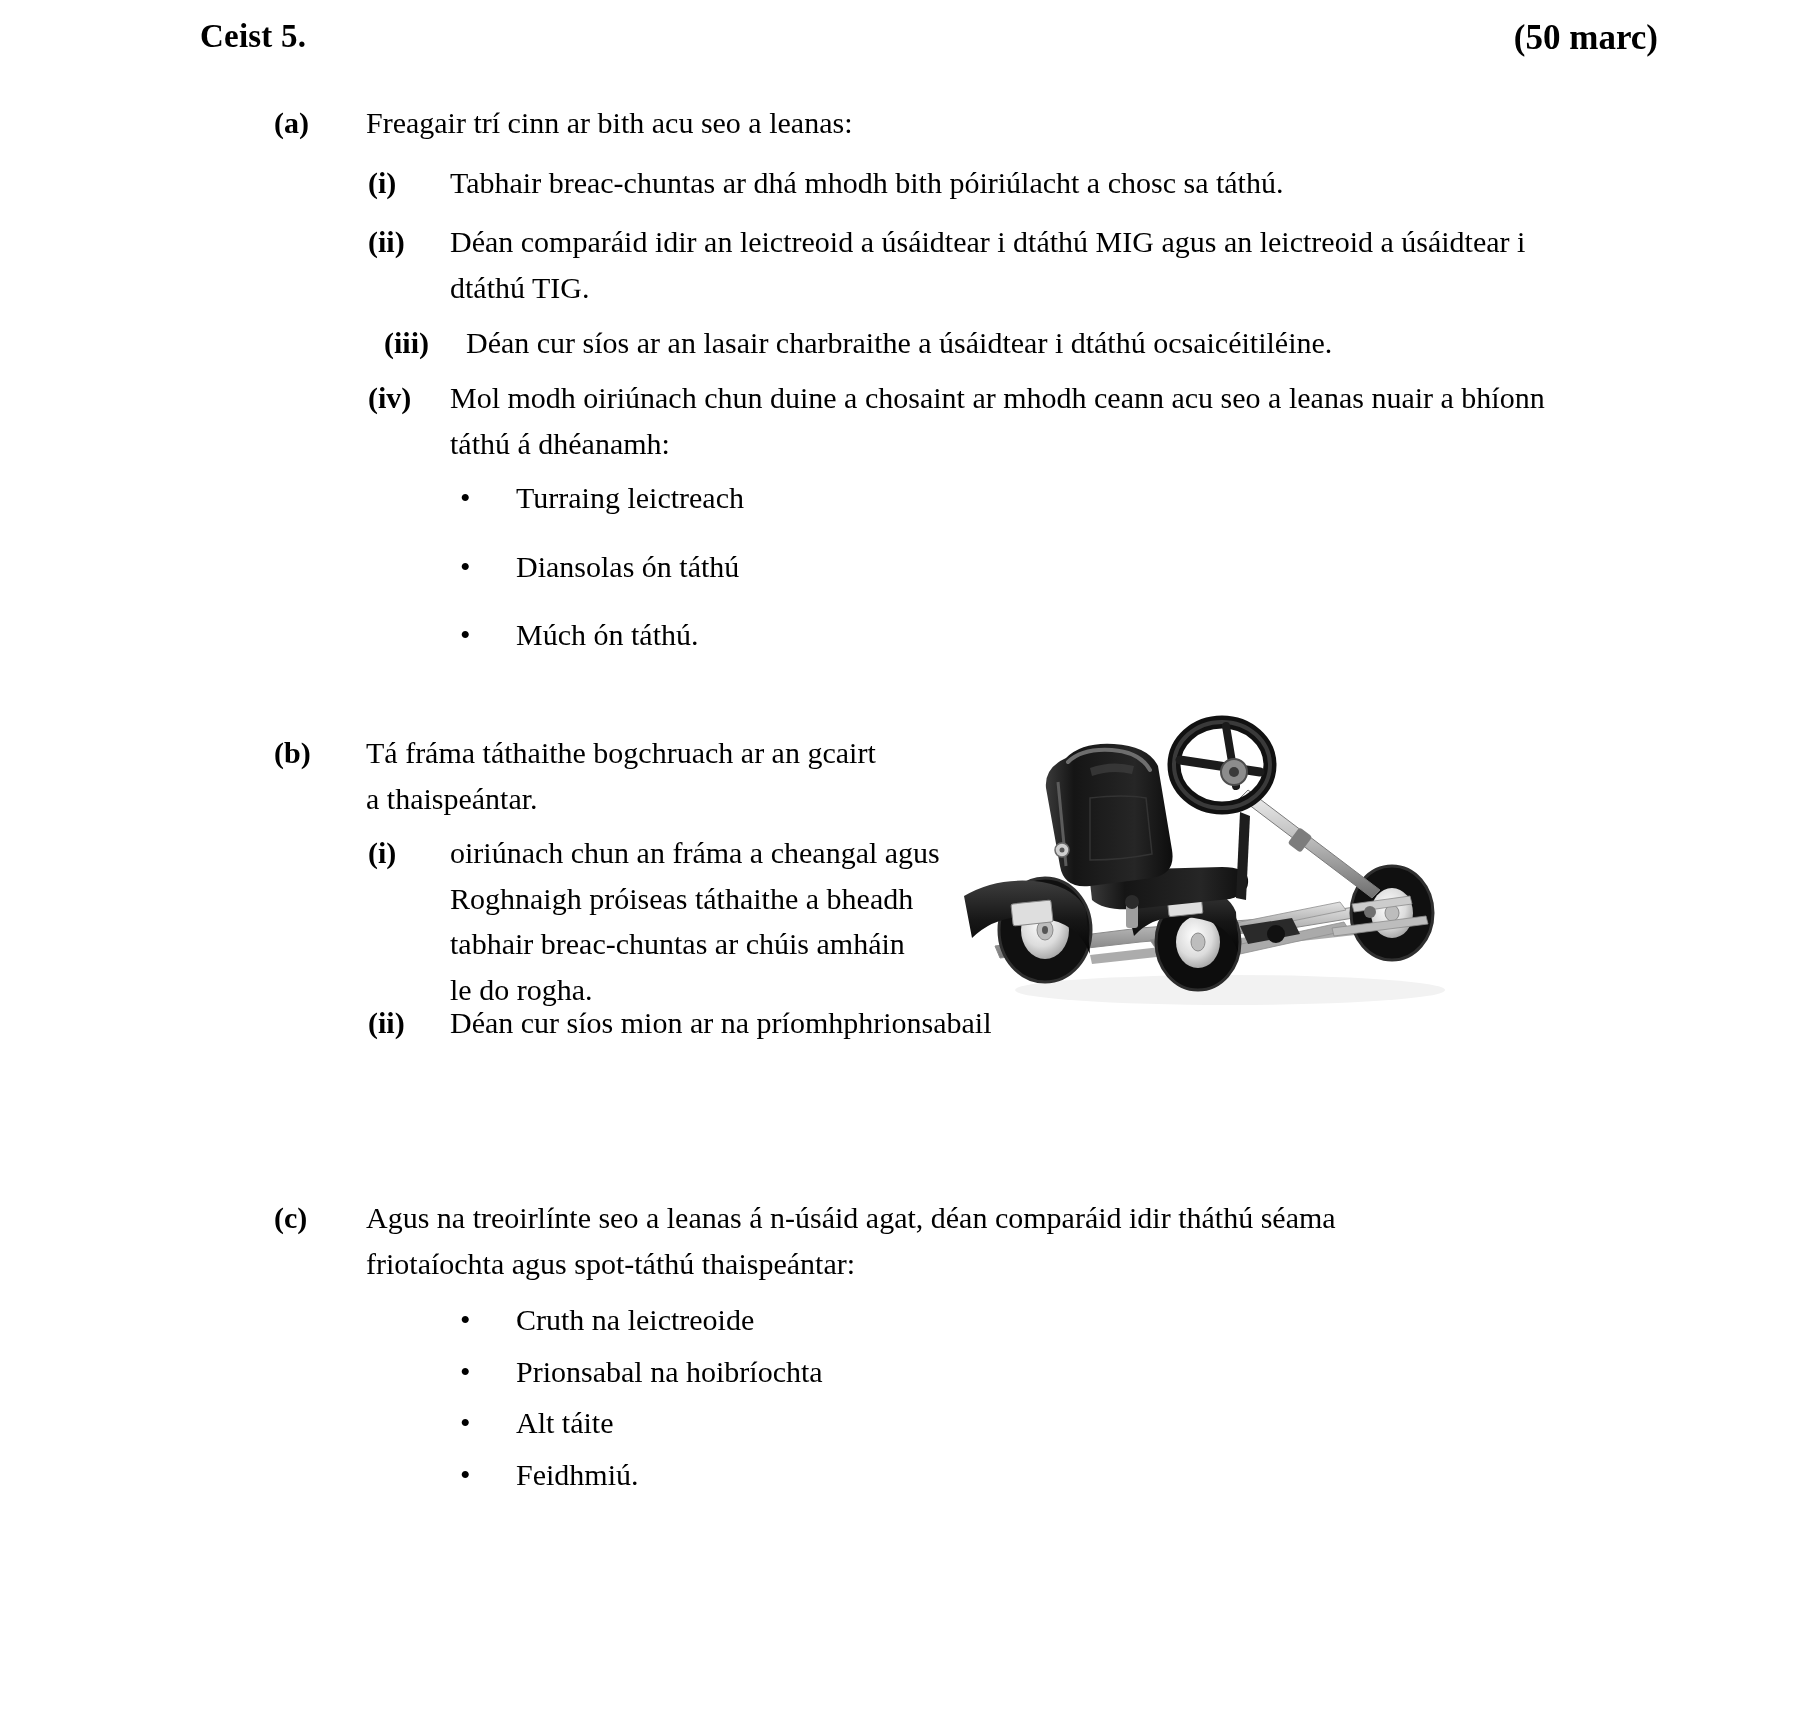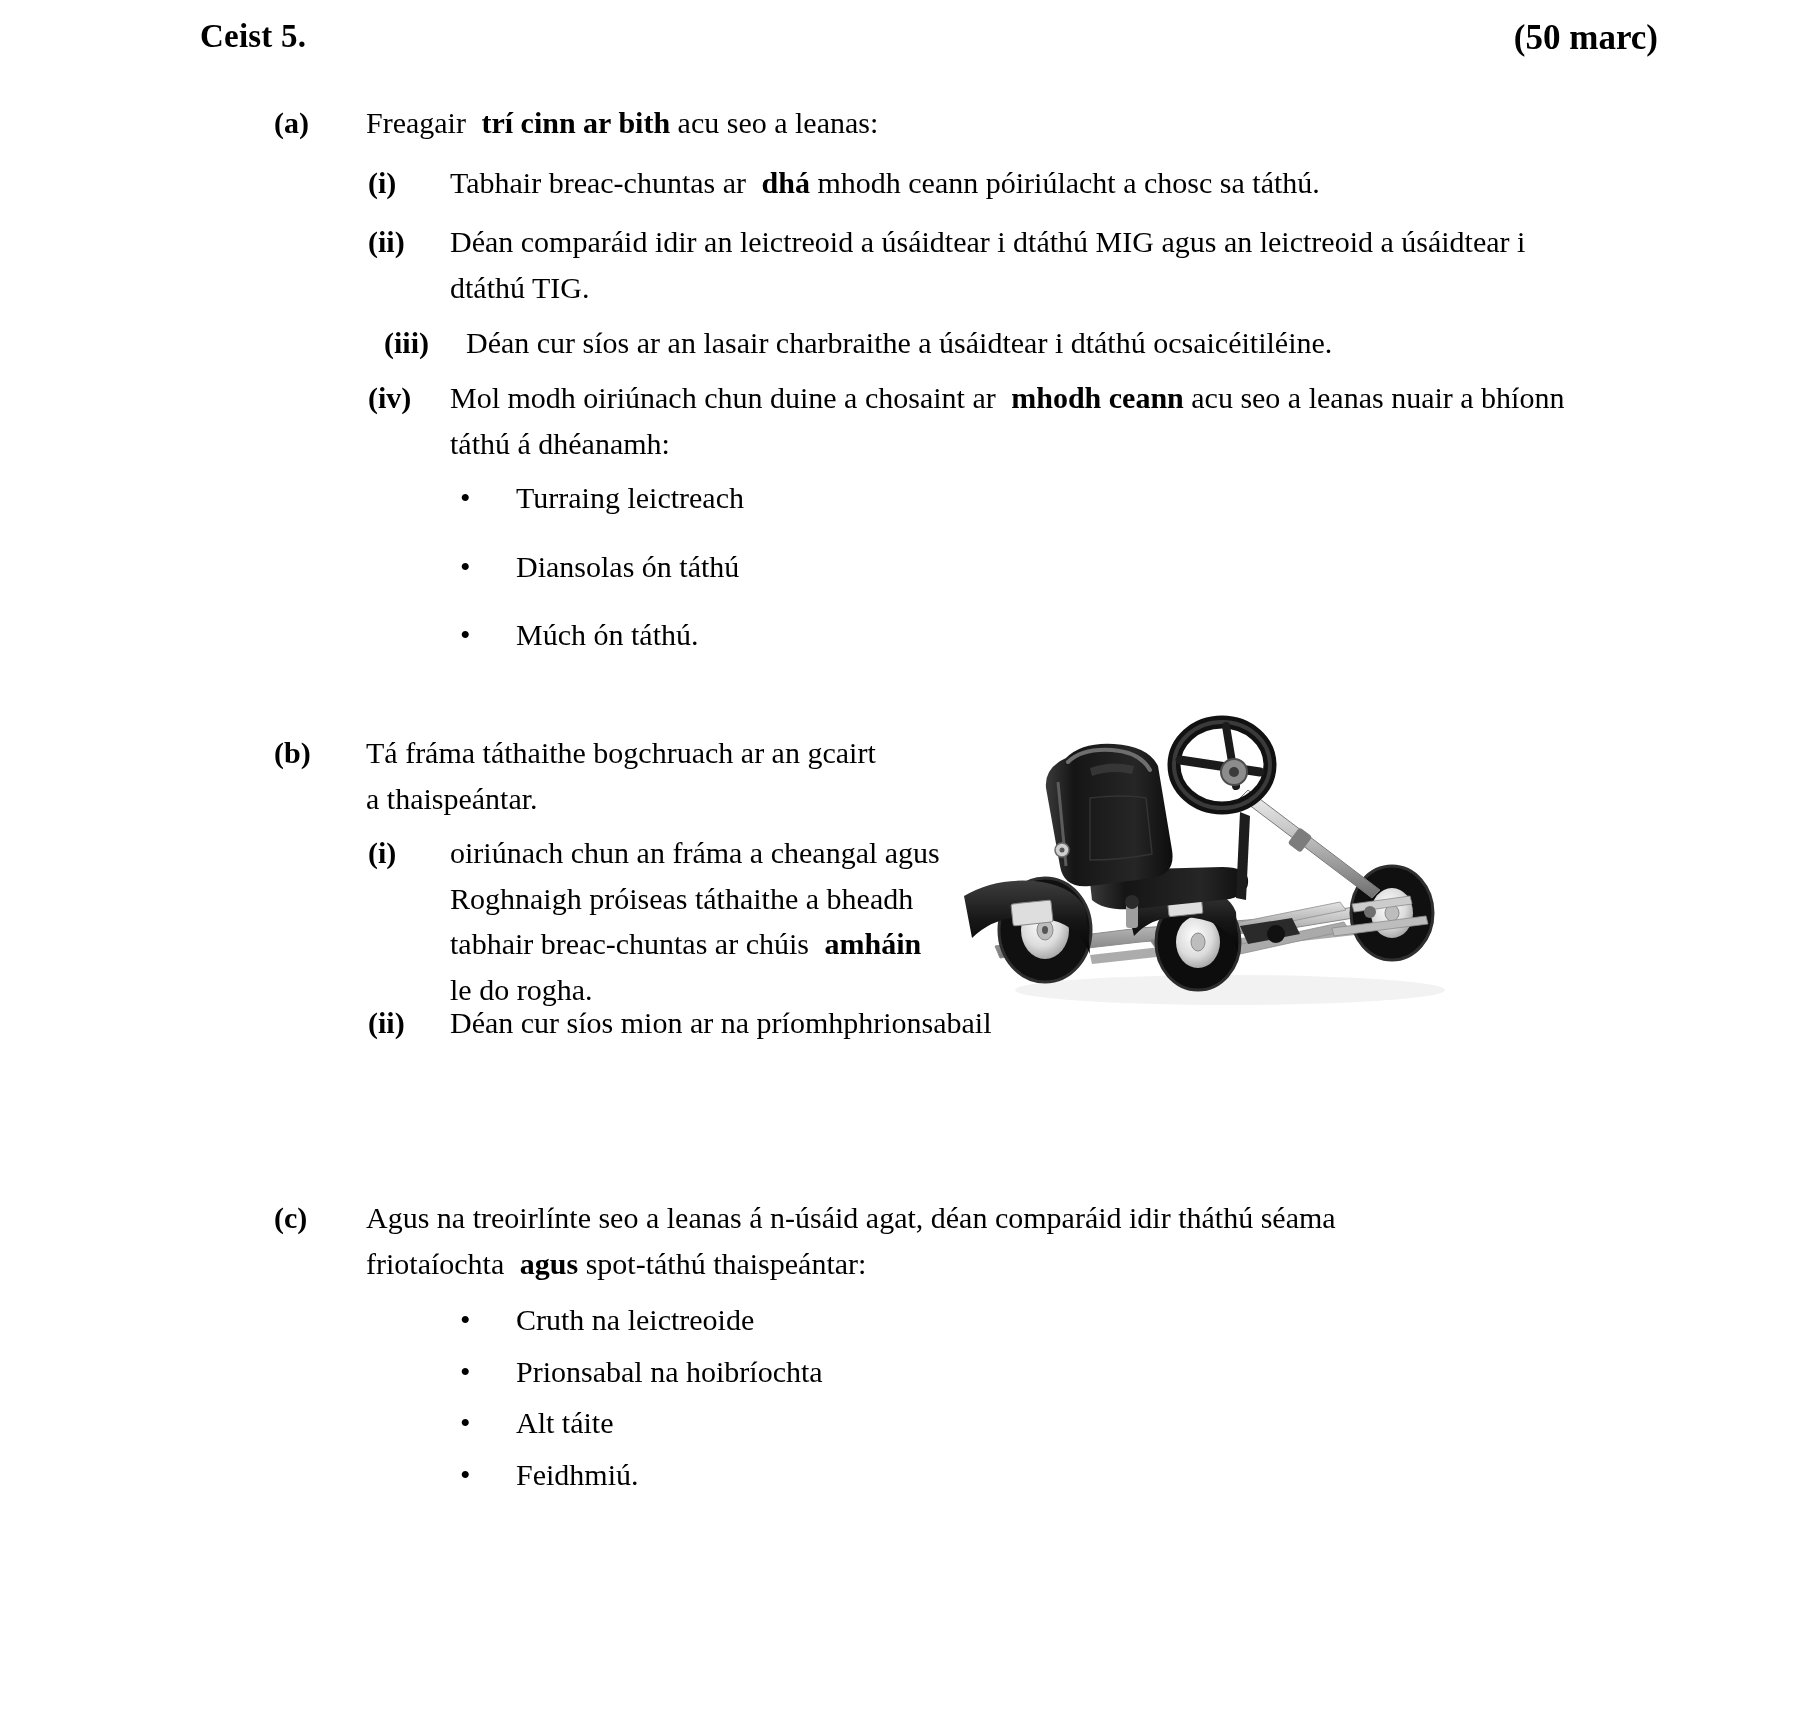--- a/index.html
+++ b/index.html
@@ -65,21 +65,21 @@
     line-height: 1.52;
     flex: 1 1 auto;
   }
   .roman-label {
     font-size: 30px;
     font-weight: bold;
     flex: 0 0 auto;
     line-height: 1.52;
     text-align: left;
   }
-  b, strong { font-weight: bold; margin-left: 8px; }
+  b, strong { font-weight: normal; }
 
   
   #part-a {
     left: 274px;
     top: 100px;
     width: 1300px;
   }
   #part-a .part-label { width: 92px; }
 
   .roman-item {
@@ -174,21 +174,21 @@
   <div class="part" id="part-a">
     <div class="part-label">(a)</div>
     <div class="part-body">
       <span>Freagair </span><b>trí cinn ar bith</b><span> acu seo a leanas:</span>
     </div>
   </div>
 
   <div class="roman-item" id="a-i">
     <div class="roman-label">(i)</div>
     <div class="roman-body">
-      <span>Tabhair breac-chuntas ar </span><b>dhá</b><span> mhodh ceann póiriúlacht a chosc sa táthú.</span>
+      <span>Tabhair breac-chuntas ar </span><b>dhá</b><span> mhodh bith póiriúlacht a chosc sa táthú.</span>
     </div>
   </div>
 
   <div class="roman-item" id="a-ii">
     <div class="roman-label">(ii)</div>
     <div class="roman-body">Déan comparáid idir an leictreoid a úsáidtear i dtáthú MIG agus an leictreoid a úsáidtear i dtáthú TIG.</div>
   </div>
 
   <div class="roman-item" id="a-iii">
     <div class="roman-label">(iii)</div>

